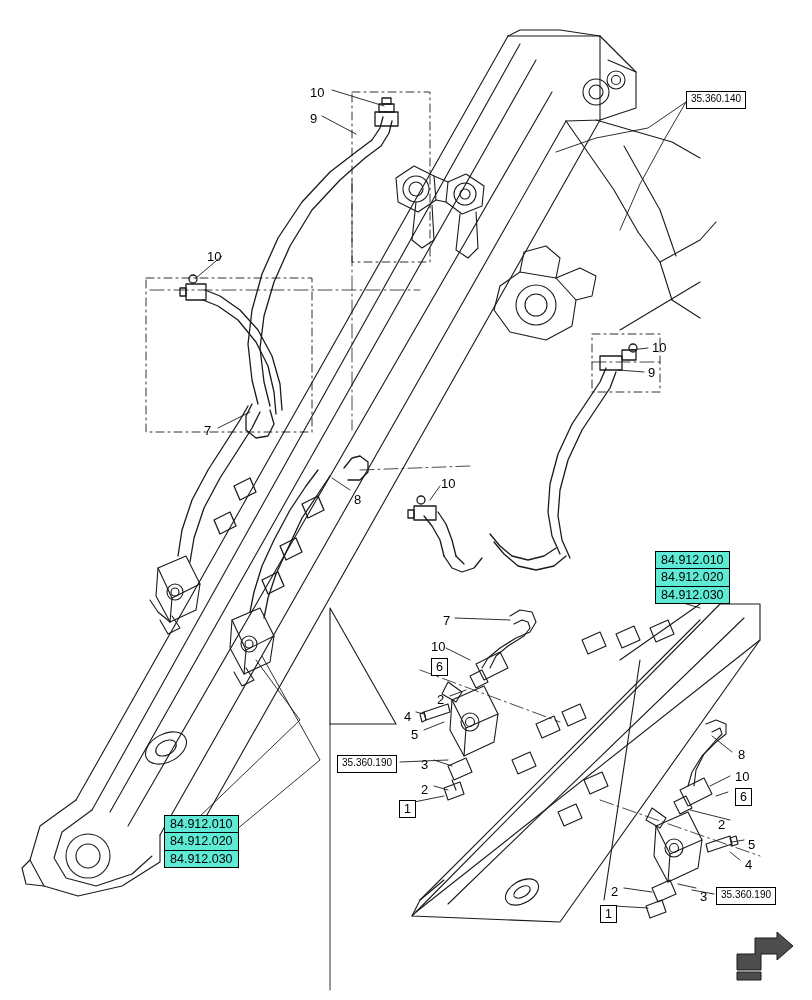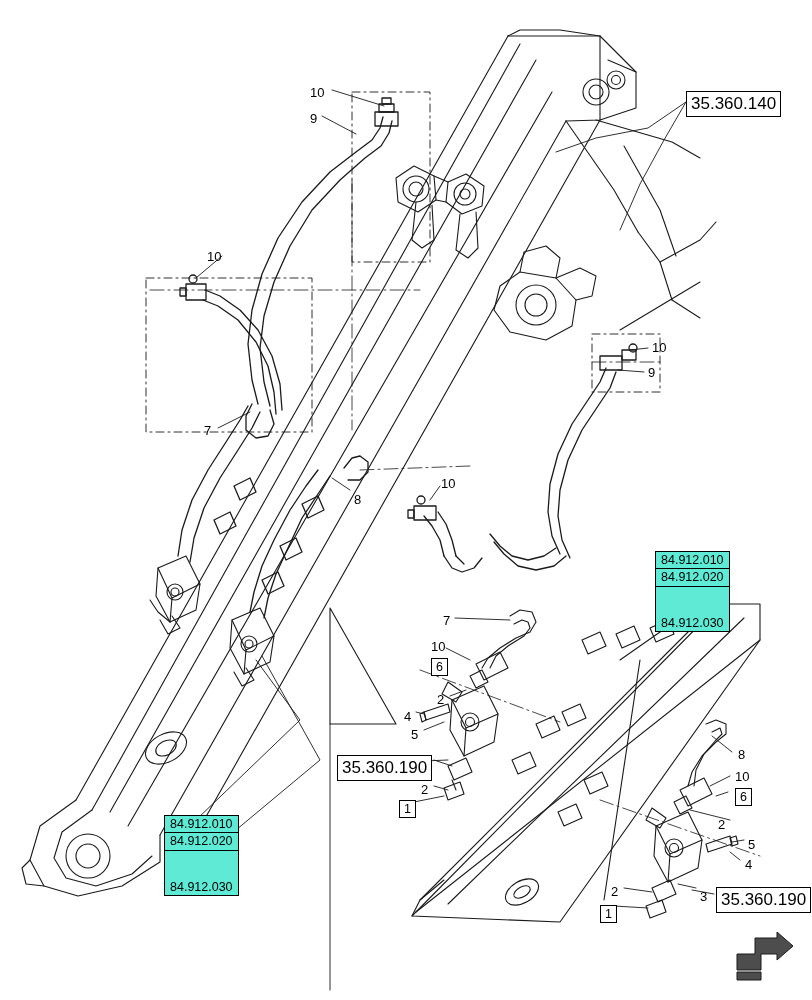--- a/index.html
+++ b/index.html
@@ -30,41 +30,40 @@
     position: absolute;
     font-size: 13px;
     color: #000;
     line-height: 1.1;
     white-space: nowrap;
   }
   .boxed {
     position: absolute;
     border: 1.2px solid #000;
     background: #fff;
-    font-size: 17px;
+    font-size: 10px;
     color: #000;
     padding: 1px 4px 2px 4px;
     line-height: 1.25;
     white-space: nowrap;
   }
   .boxed-stack {
     position: absolute;
     background: #5eead4;
     border: 1.2px solid #000;
     font-size: 12.5px;
     line-height: 1.3;
     color: #000;
   }
   .boxed-stack div {
     padding: 0px 5px 0px 5px;
     border-bottom: 1.2px solid #000;
   }
   .boxed-stack div:last-child {
     border-bottom: none;
-    margin-top: 28px;
   }
   .small-box {
     position: absolute;
     border: 1.2px solid #000;
     background: #fff;
     font-size: 12.5px;
     width: 15px;
     height: 16px;
     text-align: center;
     line-height: 16px;

